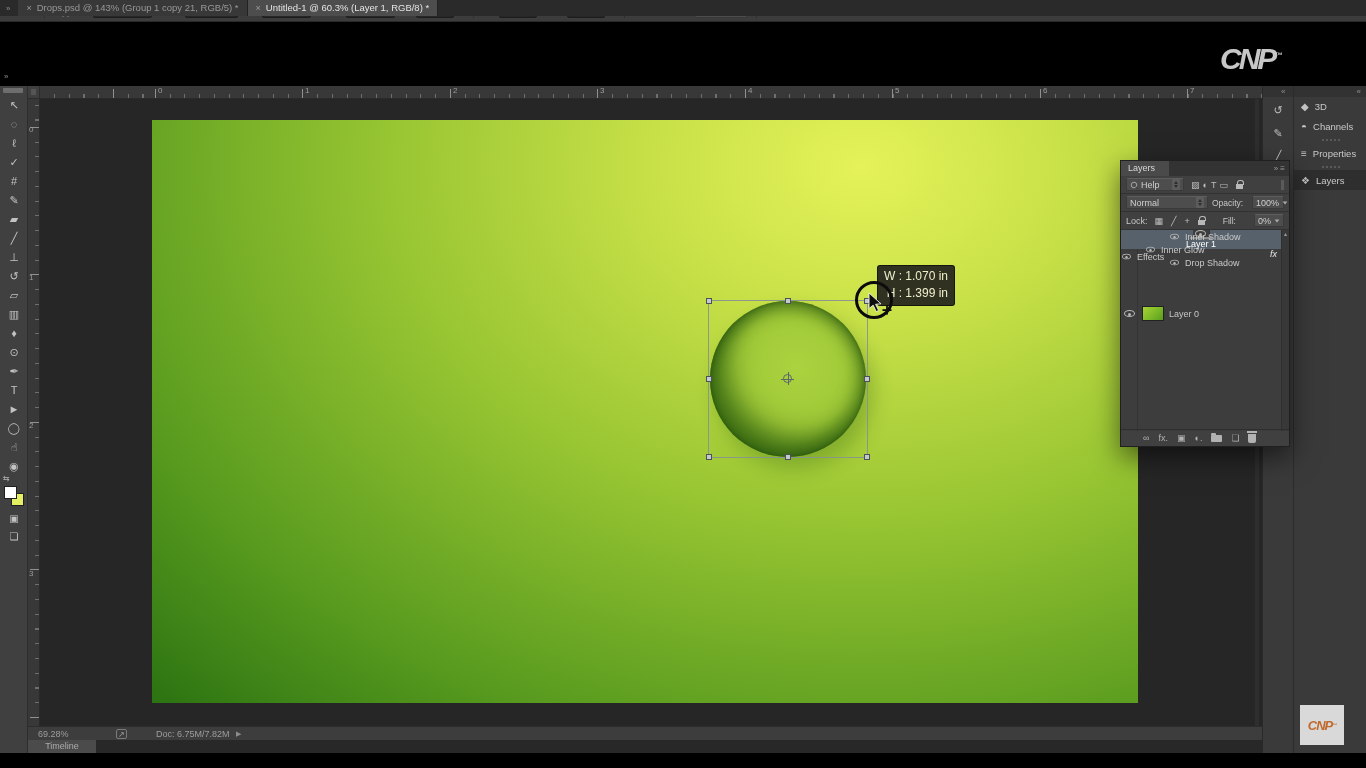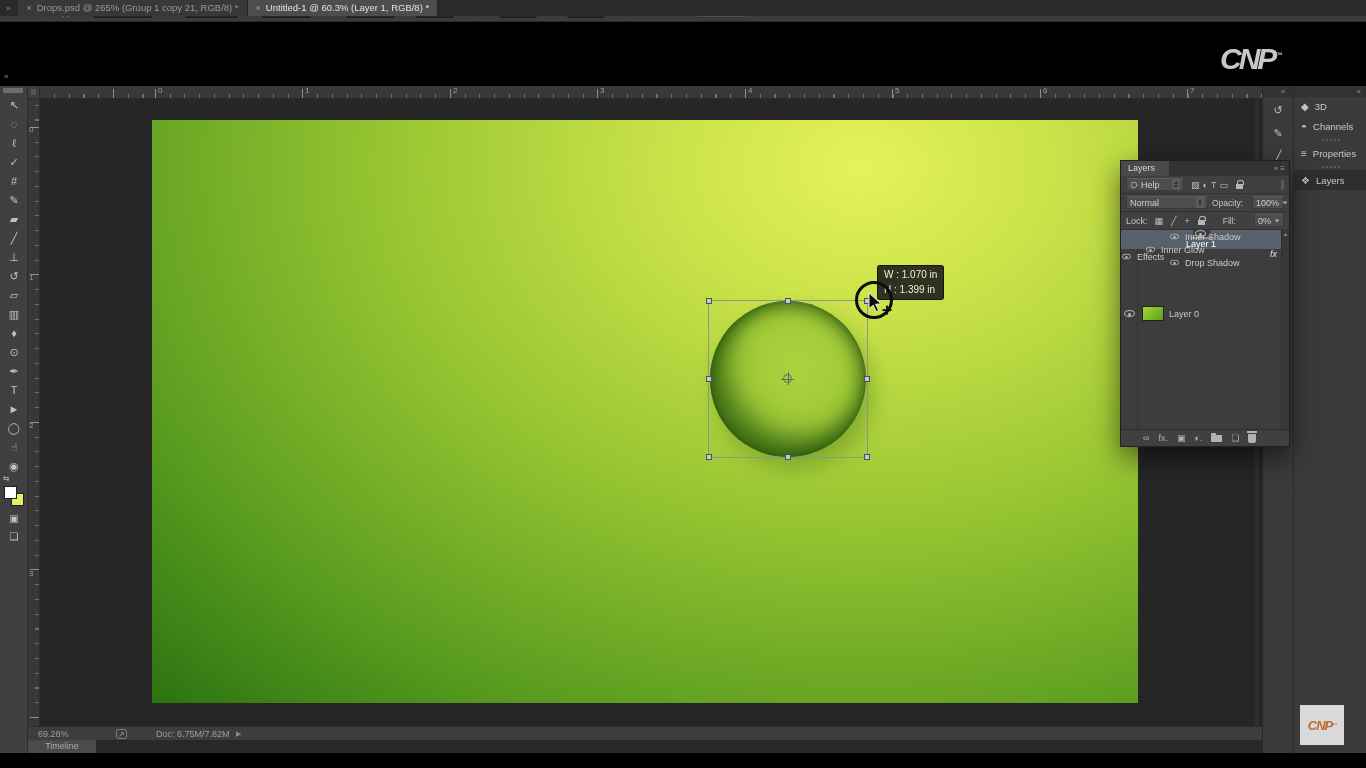--- a/index.html
+++ b/index.html
@@ -109,21 +109,21 @@
       inset -8px -6px 18px rgba(32,80,11,.38), inset 0 0 5px rgba(25,70,10,.45),
       7px 11px 20px rgba(28,82,12,.28); }
   .bbox { left:708px; top:300px; width:160px; height:158px; border:1px solid rgba(135,145,150,.9); }
   .handle { position:absolute; width:6px; height:6px; background:#c3c9cd; border:1px solid #4b5358; }
   .center-mark { position:absolute; left:50%; top:50%; width:9px; height:9px; margin:-5px 0 0 -5px;
     border:1px solid #5d666c; border-radius:50%; }
   .center-mark::before { content:""; position:absolute; left:50%; top:-3px; bottom:-3px; width:1px; background:#5d666c; }
   .center-mark::after { content:""; position:absolute; top:50%; left:-3px; right:-3px; height:1px; background:#5d666c; }
 
   .transform-tooltip { left:877px; top:265px; background:rgba(36,36,30,.93); border:1px solid rgba(0,0,0,.55);
-    border-radius:3px; padding:2px 6px; font-size:10px; line-height:1.45; color:#eef0cb; white-space:nowrap; }
+    border-radius:3px; padding:2px 6px; font-size:12px; line-height:1.45; color:#eef0cb; white-space:nowrap;text-align:right; }
   .cursor-ring { left:855px; top:281px; width:38px; height:38px; border:3px solid #0c0c0c; border-radius:50%; }
   .cursor-svg { left:866px; top:292px; }
 
   
   .layers-panel { left:1120px; top:160px; width:170px; height:287px; background:#404040;
     border:1px solid #202020; box-shadow:0 10px 26px rgba(0,0,0,.55); font-size:9px; color:#c6c6c6; z-index:20; }
   .lp-header { position:absolute; left:0; top:0; right:0; height:15px; background:#333; }
   .lp-tab { position:absolute; left:0; top:0; width:48px; height:15px; background:#4a4a4a;
     line-height:15px; padding-left:7px; color:#d8d8d8; font-size:9px; }
   .lp-head-icons { position:absolute; right:4px; top:0; height:15px; line-height:15px; color:#999; font-size:8px; }
@@ -279,21 +279,21 @@
     <span class="v-sep"></span>
     <span class="opt-icon" style="font-size:12px">◠</span>
     <span class="opt-icon" style="font-size:12px">⊘</span>
     <span class="opt-icon" style="font-size:12px;color:#d8d8d8">✓</span>
   </div>
 
   <div class="abs tabbar">
     <span class="tab-overflow">»</span>
     <div class="tab inactive">
       <span class="close">×</span>
-      <span>Drops.psd @ 265% (Group 1 copy 21, RGB/8) *</span>
+      <span>Drops.psd @ 143% (Group 1 copy 21, RGB/5) *</span>
     </div>
     <div class="tab active">
       <span class="close">×</span>
       <span>Untitled-1 @ 60.3% (Layer 1, RGB/8) *</span>
     </div>
   </div>
 
   <div class="abs toolbar-expand">»</div>
 
   <div class="abs ruler-corner"></div>

